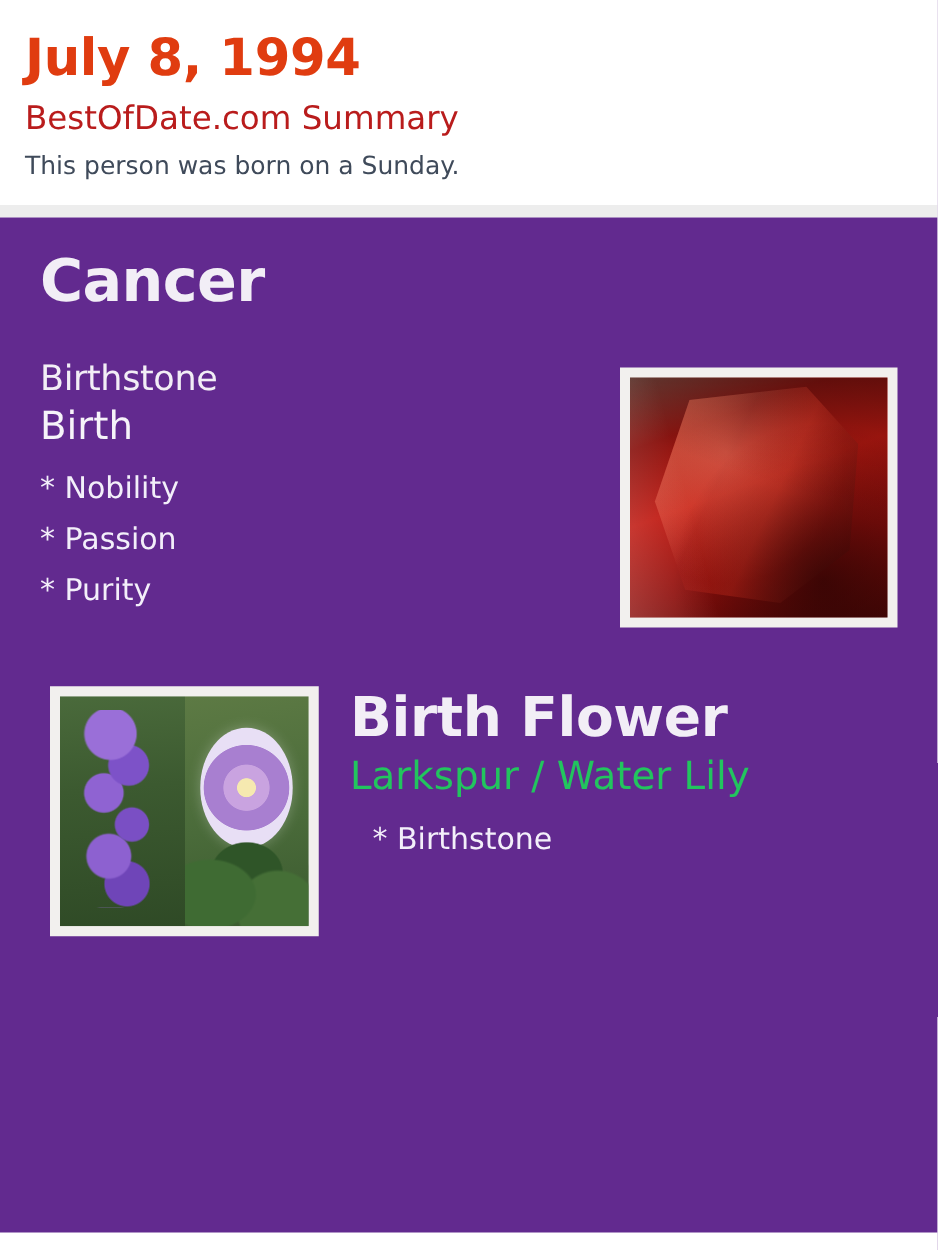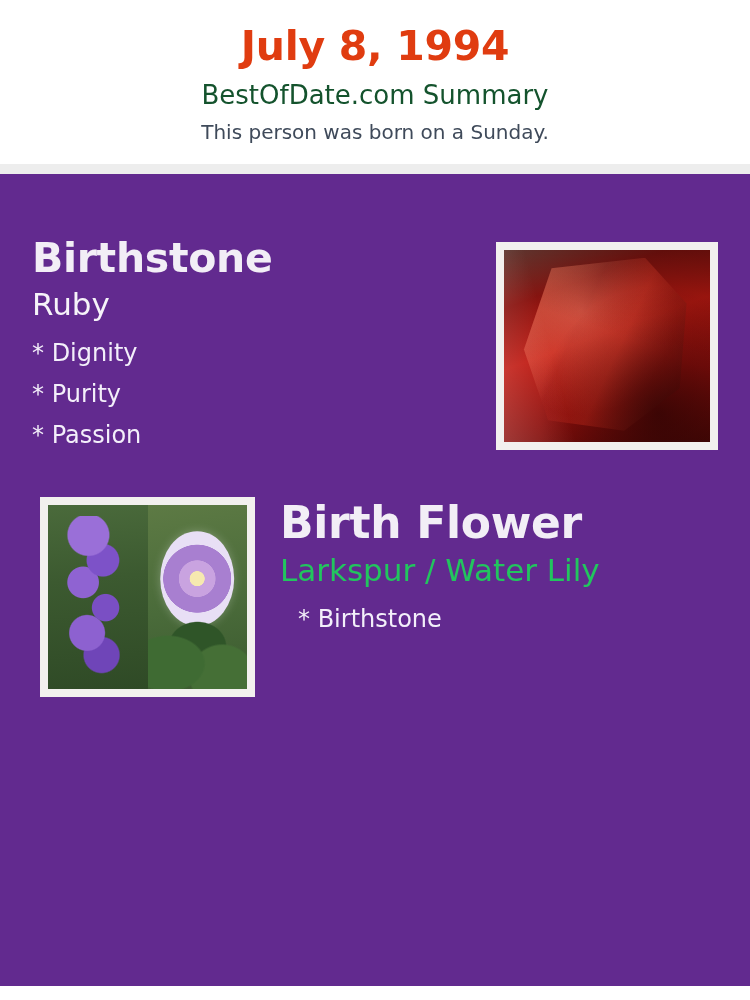--- a/index.html
+++ b/index.html
@@ -13,31 +13,30 @@
   .page {
     width: 750px;
     height: 1000px;
     position: relative;
     background: #ffffff;
   }
   
   .header {
     background: #ffffff;
     padding: 24px 20px 18px 20px;
-    text-align: center;
   }
   .header-date {
     color: #e03c10;
     font-size: 41px;
     font-weight: bold;
     line-height: 1.12;
     letter-spacing: -0.3px;
   }
   .header-subtitle {
-    color: #14532d;
+    color: #b91c1c;
     font-size: 26px;
     line-height: 1.35;
     margin-top: 8px;
   }
   .header-note {
     color: #3f4a5a;
     font-size: 20px;
     line-height: 1.35;
     margin-top: 6px;
   }
@@ -72,22 +71,22 @@
   
   .stone-section {
     margin-top: 36px;
     position: relative;
     min-height: 220px;
   }
   .stone-text {
     width: 430px;
   }
   .section-heading {
-    font-size: 41px;
-    font-weight: bold;
+    font-size: 28px;
+    font-weight: normal;
     line-height: 1.1;
     color: #f2eef6;
     letter-spacing: -0.3px;
   }
   .section-sub {
     font-size: 31px;
     line-height: 1.25;
     margin-top: 4px;
     color: #f6f3f9;
   }
@@ -239,28 +238,29 @@
 
   <div class="header">
     <div class="header-date">July 8, 1994</div>
     <div class="header-subtitle">BestOfDate.com Summary</div>
     <div class="header-note">This person was born on a Sunday.</div>
   </div>
   <div class="header-rule"></div>
 
   <div class="body">
 
+    <div class="zodiac-title">Cancer</div>
 
     <div class="stone-section">
       <div class="stone-text">
         <div class="section-heading">Birthstone</div>
-        <div class="section-sub">Ruby</div>
-        <div class="trait">* Dignity</div>
+        <div class="section-sub">Birth</div>
+        <div class="trait">* Nobility</div>
+        <div class="trait">* Passion</div>
         <div class="trait">* Purity</div>
-        <div class="trait">* Passion</div>
       </div>
       <div class="stone-photo">
         <div class="stone-img"></div>
       </div>
     </div>
 
     <div class="flower-section">
       <div class="flower-photo">
         <div class="flower-img">
           <div class="flower-left"></div>

